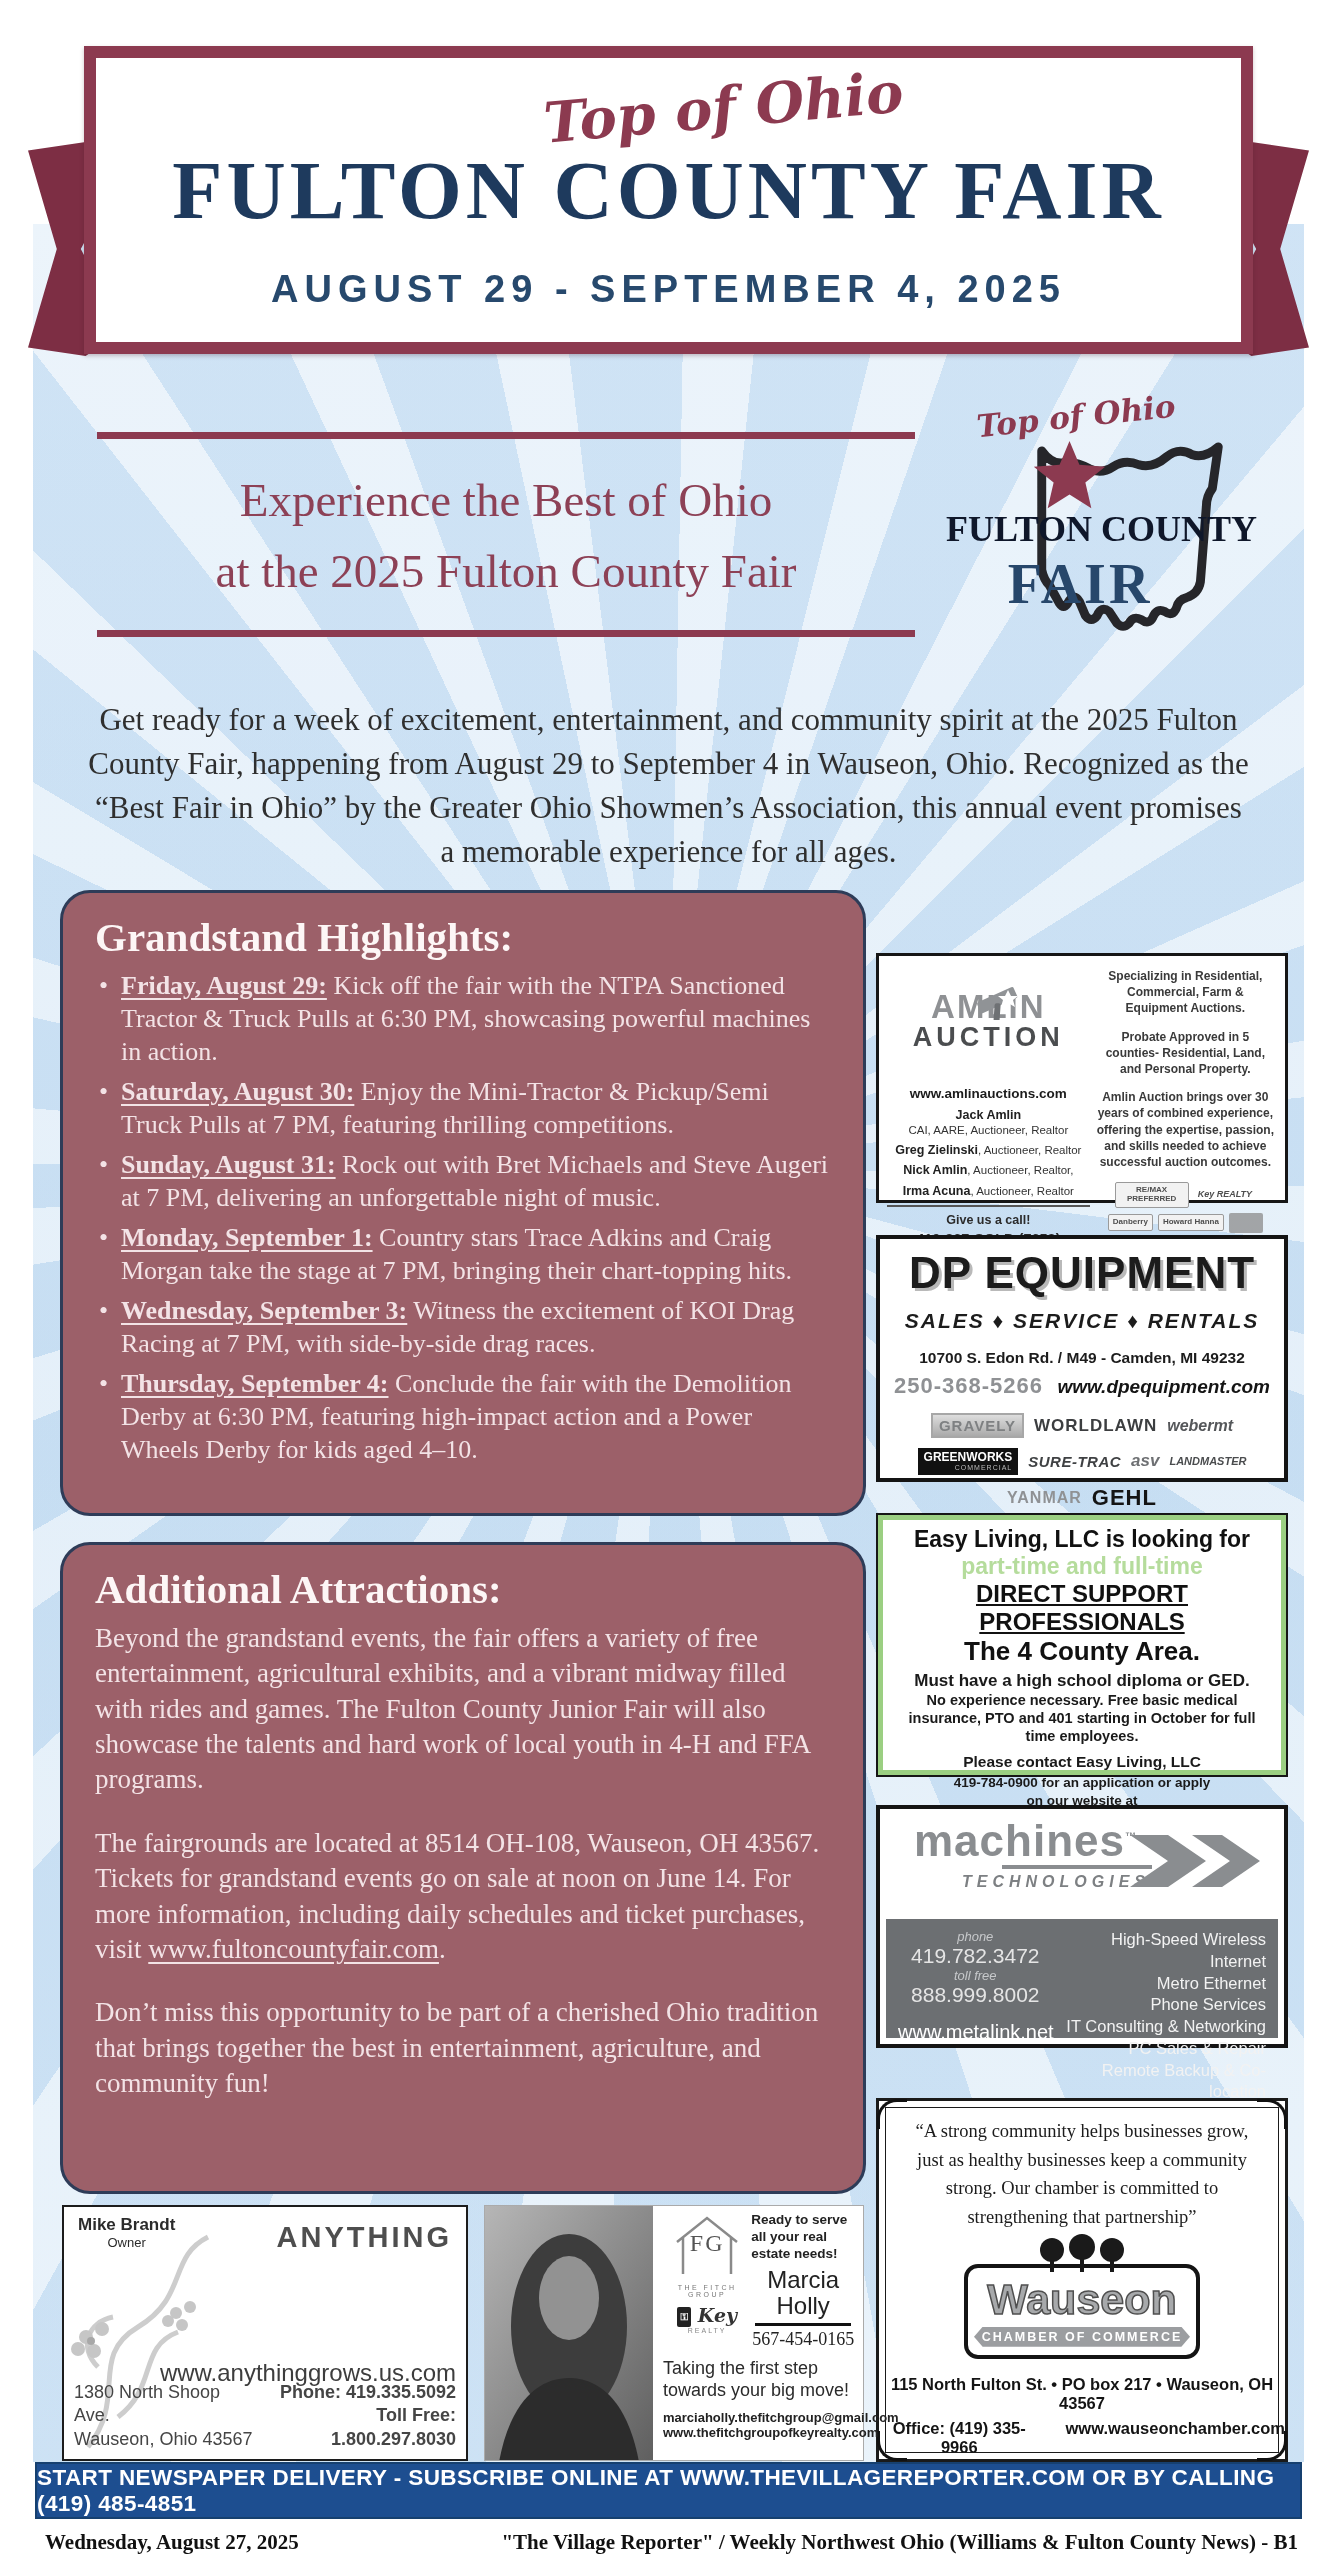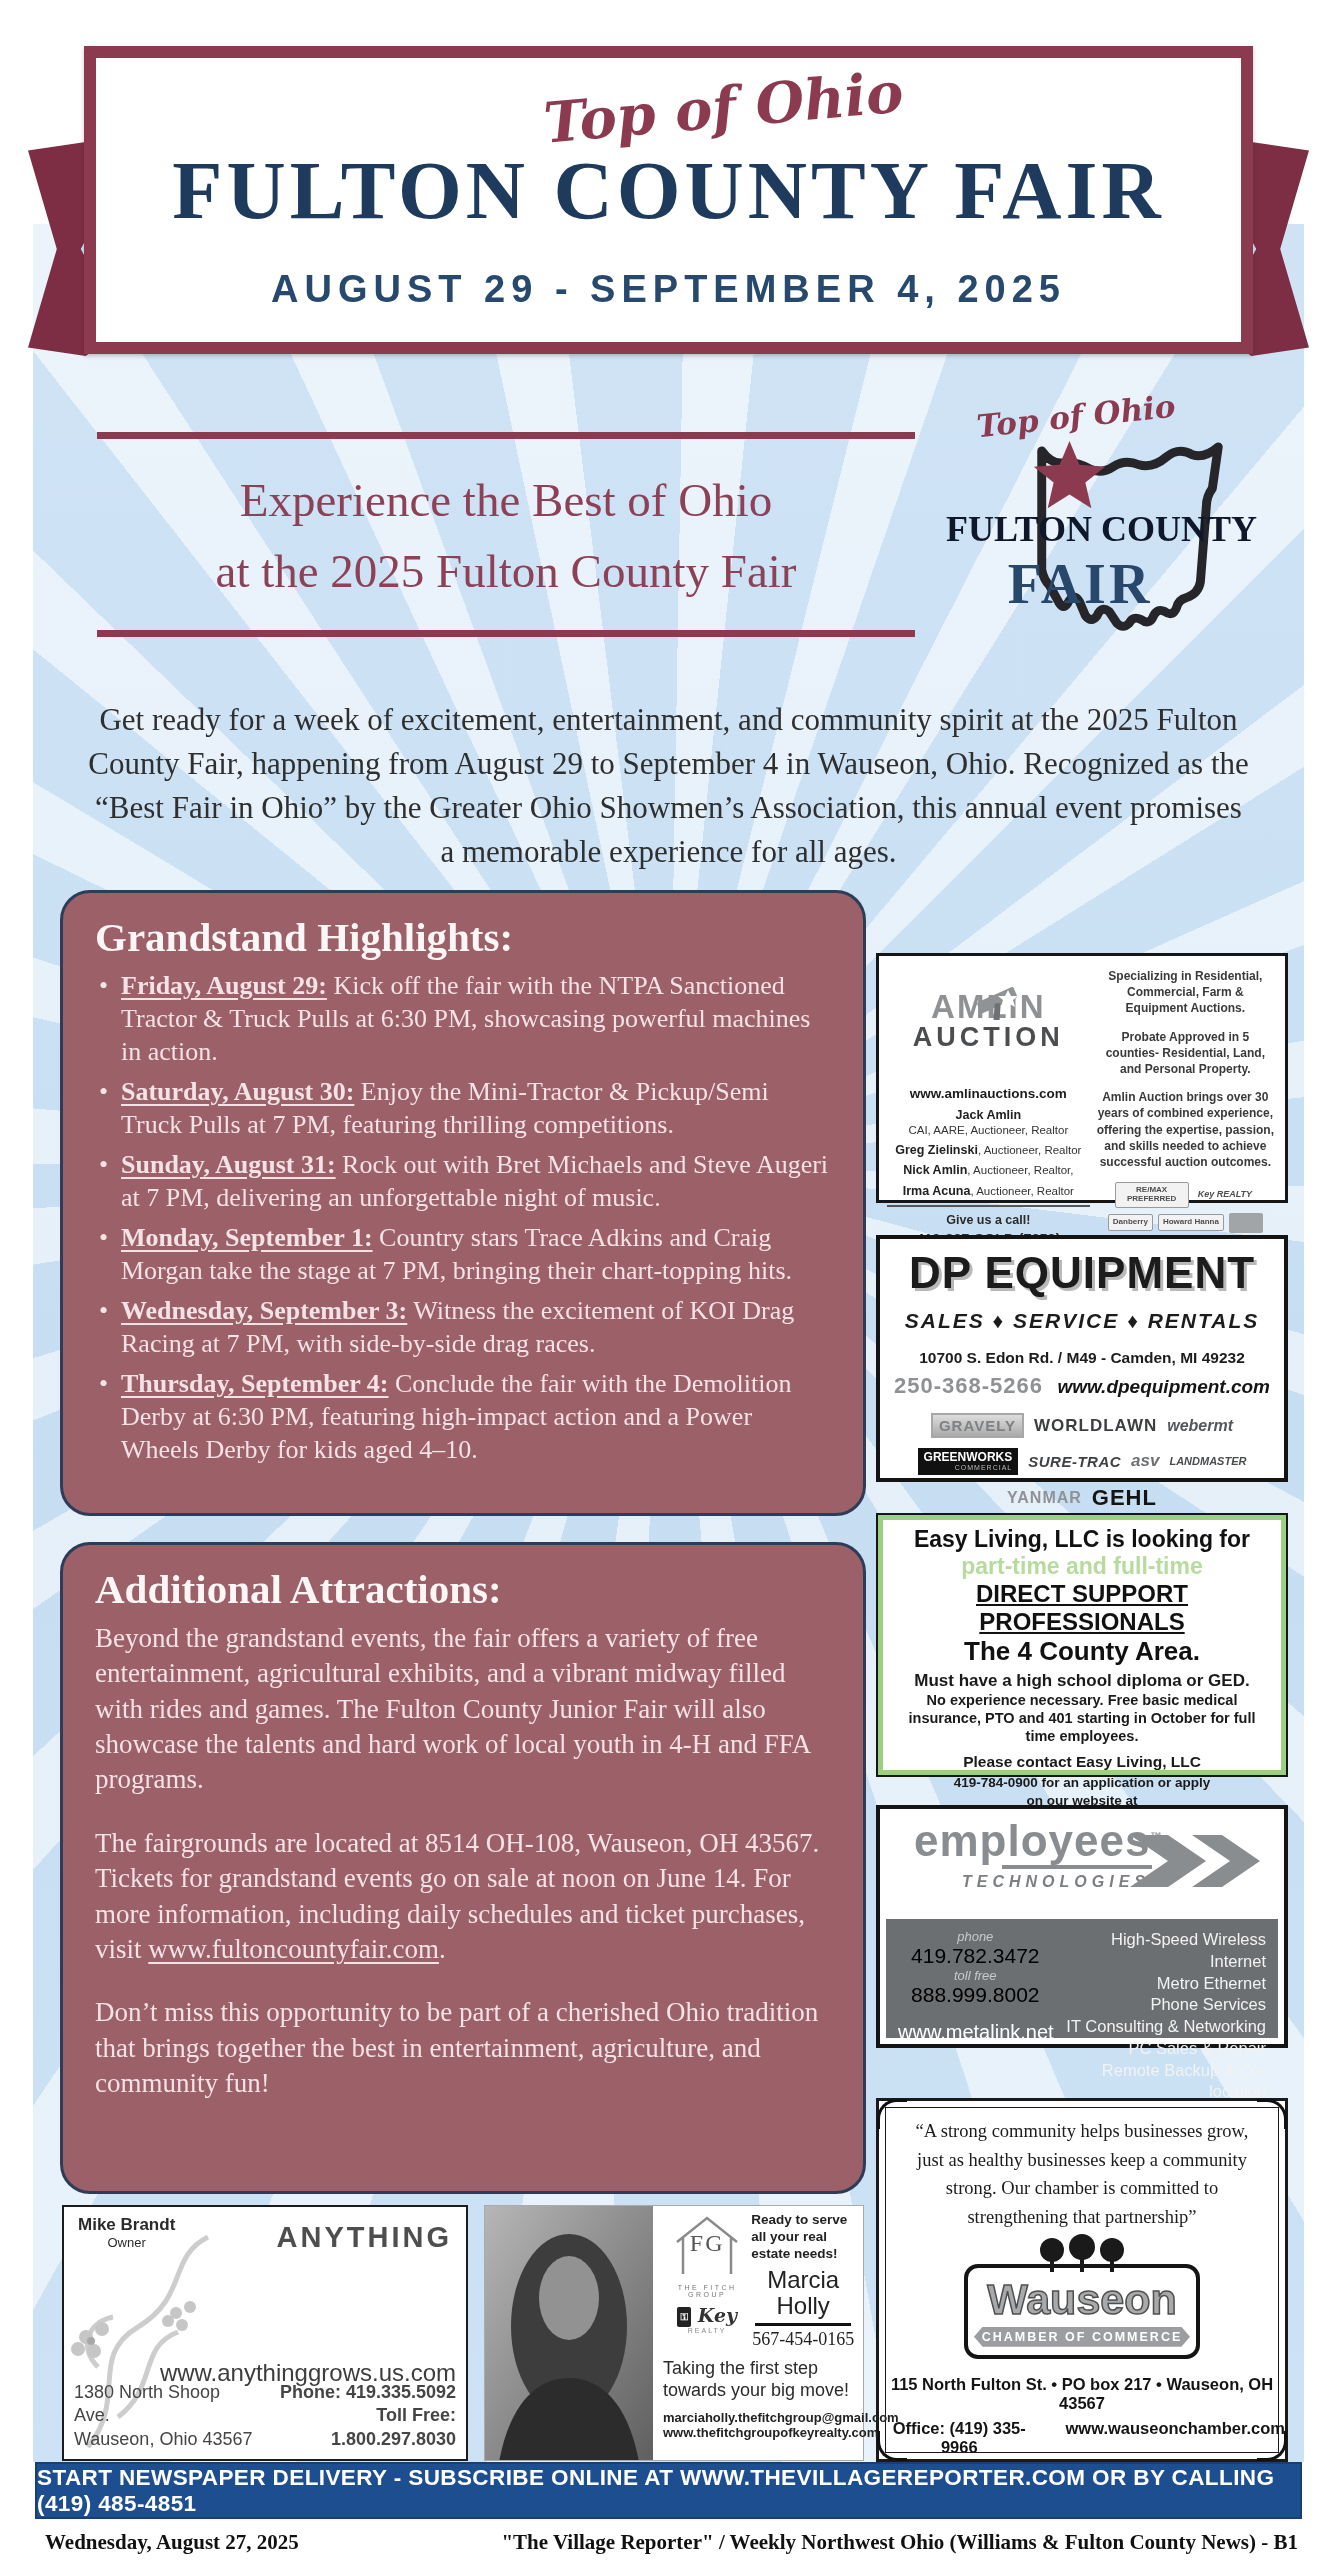--- a/index.html
+++ b/index.html
@@ -127,21 +127,21 @@
   .ml-top { position:relative; height:104px; background:#fff; padding:10px 0 0 34px;}
   .ml-brand { font:800 44px/1 "Liberation Sans", sans-serif; color:#8a8d90; letter-spacing:1px;}
   .ml-tm { font-size:11px; vertical-align:super; }
   .ml-underline { height:4px; background:#8a8d90; width:150px; margin:2px 0 4px 88px; }
   .ml-sub { font:italic 800 16px "Liberation Sans", sans-serif; color:#7d8083; letter-spacing:5px; margin-left:48px;}
   .ml-chev { position:absolute; right:14px; top:12px; }
   .ml-panel { position:absolute; left:6px; right:6px; bottom:6px; top:110px; background:#6c6f72; color:#fff;
     display:flex; padding:10px 12px; }
   .ml-left { width:42%; text-align:center; }
   .ml-label { font:italic 400 13px "Liberation Sans", sans-serif; color:#c7c9cb; }
-  .ml-num { font:400 21px "Liberation Sans", sans-serif; color:#000000; }
+  .ml-num { font:400 21px "Liberation Sans", sans-serif; color:#e5e5e5; }
   .ml-site { font:400 20px "Liberation Sans", sans-serif; color:#fff; margin-top:14px; }
   .ml-right { width:58%; text-align:right; font:400 16.5px/1.32 "Liberation Sans", sans-serif; color:#f2f2f2; }
 
   
   .chamber { top:2098px; height:364px; border:3px solid #1a1a1a; outline:1px solid #1a1a1a; outline-offset:-10px;
     text-align:center; padding-top:14px; }
   .corner { position:absolute; width:30px; height:30px; border:3px solid #111; }
   .c1 { left:-2px; top:-2px; border-right:none; border-bottom:none; border-top-left-radius:20px;}
   .c2 { right:-2px; top:-2px; border-left:none; border-bottom:none; border-top-right-radius:20px;}
   .c3 { left:-2px; bottom:-2px; border-right:none; border-top:none; border-bottom-left-radius:20px;}
@@ -339,21 +339,21 @@
             <rect x="24" y="40" width="44" height="3" fill="#7ab648"></rect>
             <text x="46" y="54" text-anchor="middle" font-size="8" font-style="italic" fill="#8cbf77" font-family="Liberation Sans, sans-serif">Easy Living, LLC</text>
           </svg>
         </div>
       </div>
     </div>
   </div>
 
   <div class="ad metalink">
     <div class="ml-top">
-      <div class="ml-brand"><span>employees</span><span class="ml-tm">™</span></div>
+      <div class="ml-brand"><span>machines</span><span class="ml-tm">™</span></div>
       <div class="ml-underline"></div>
       <div class="ml-sub">TECHNOLOGIES</div>
       <svg class="ml-chev" width="150" height="80" viewBox="0 0 150 80">
         <polygon points="10,14 48,14 86,40 48,66 10,66 48,40" fill="#8a8d90"></polygon>
         <polygon points="72,14 102,14 140,40 102,66 72,66 110,40" fill="#8a8d90"></polygon>
       </svg>
     </div>
     <div class="ml-panel">
       <div class="ml-left">
         <div class="ml-label">phone</div>

